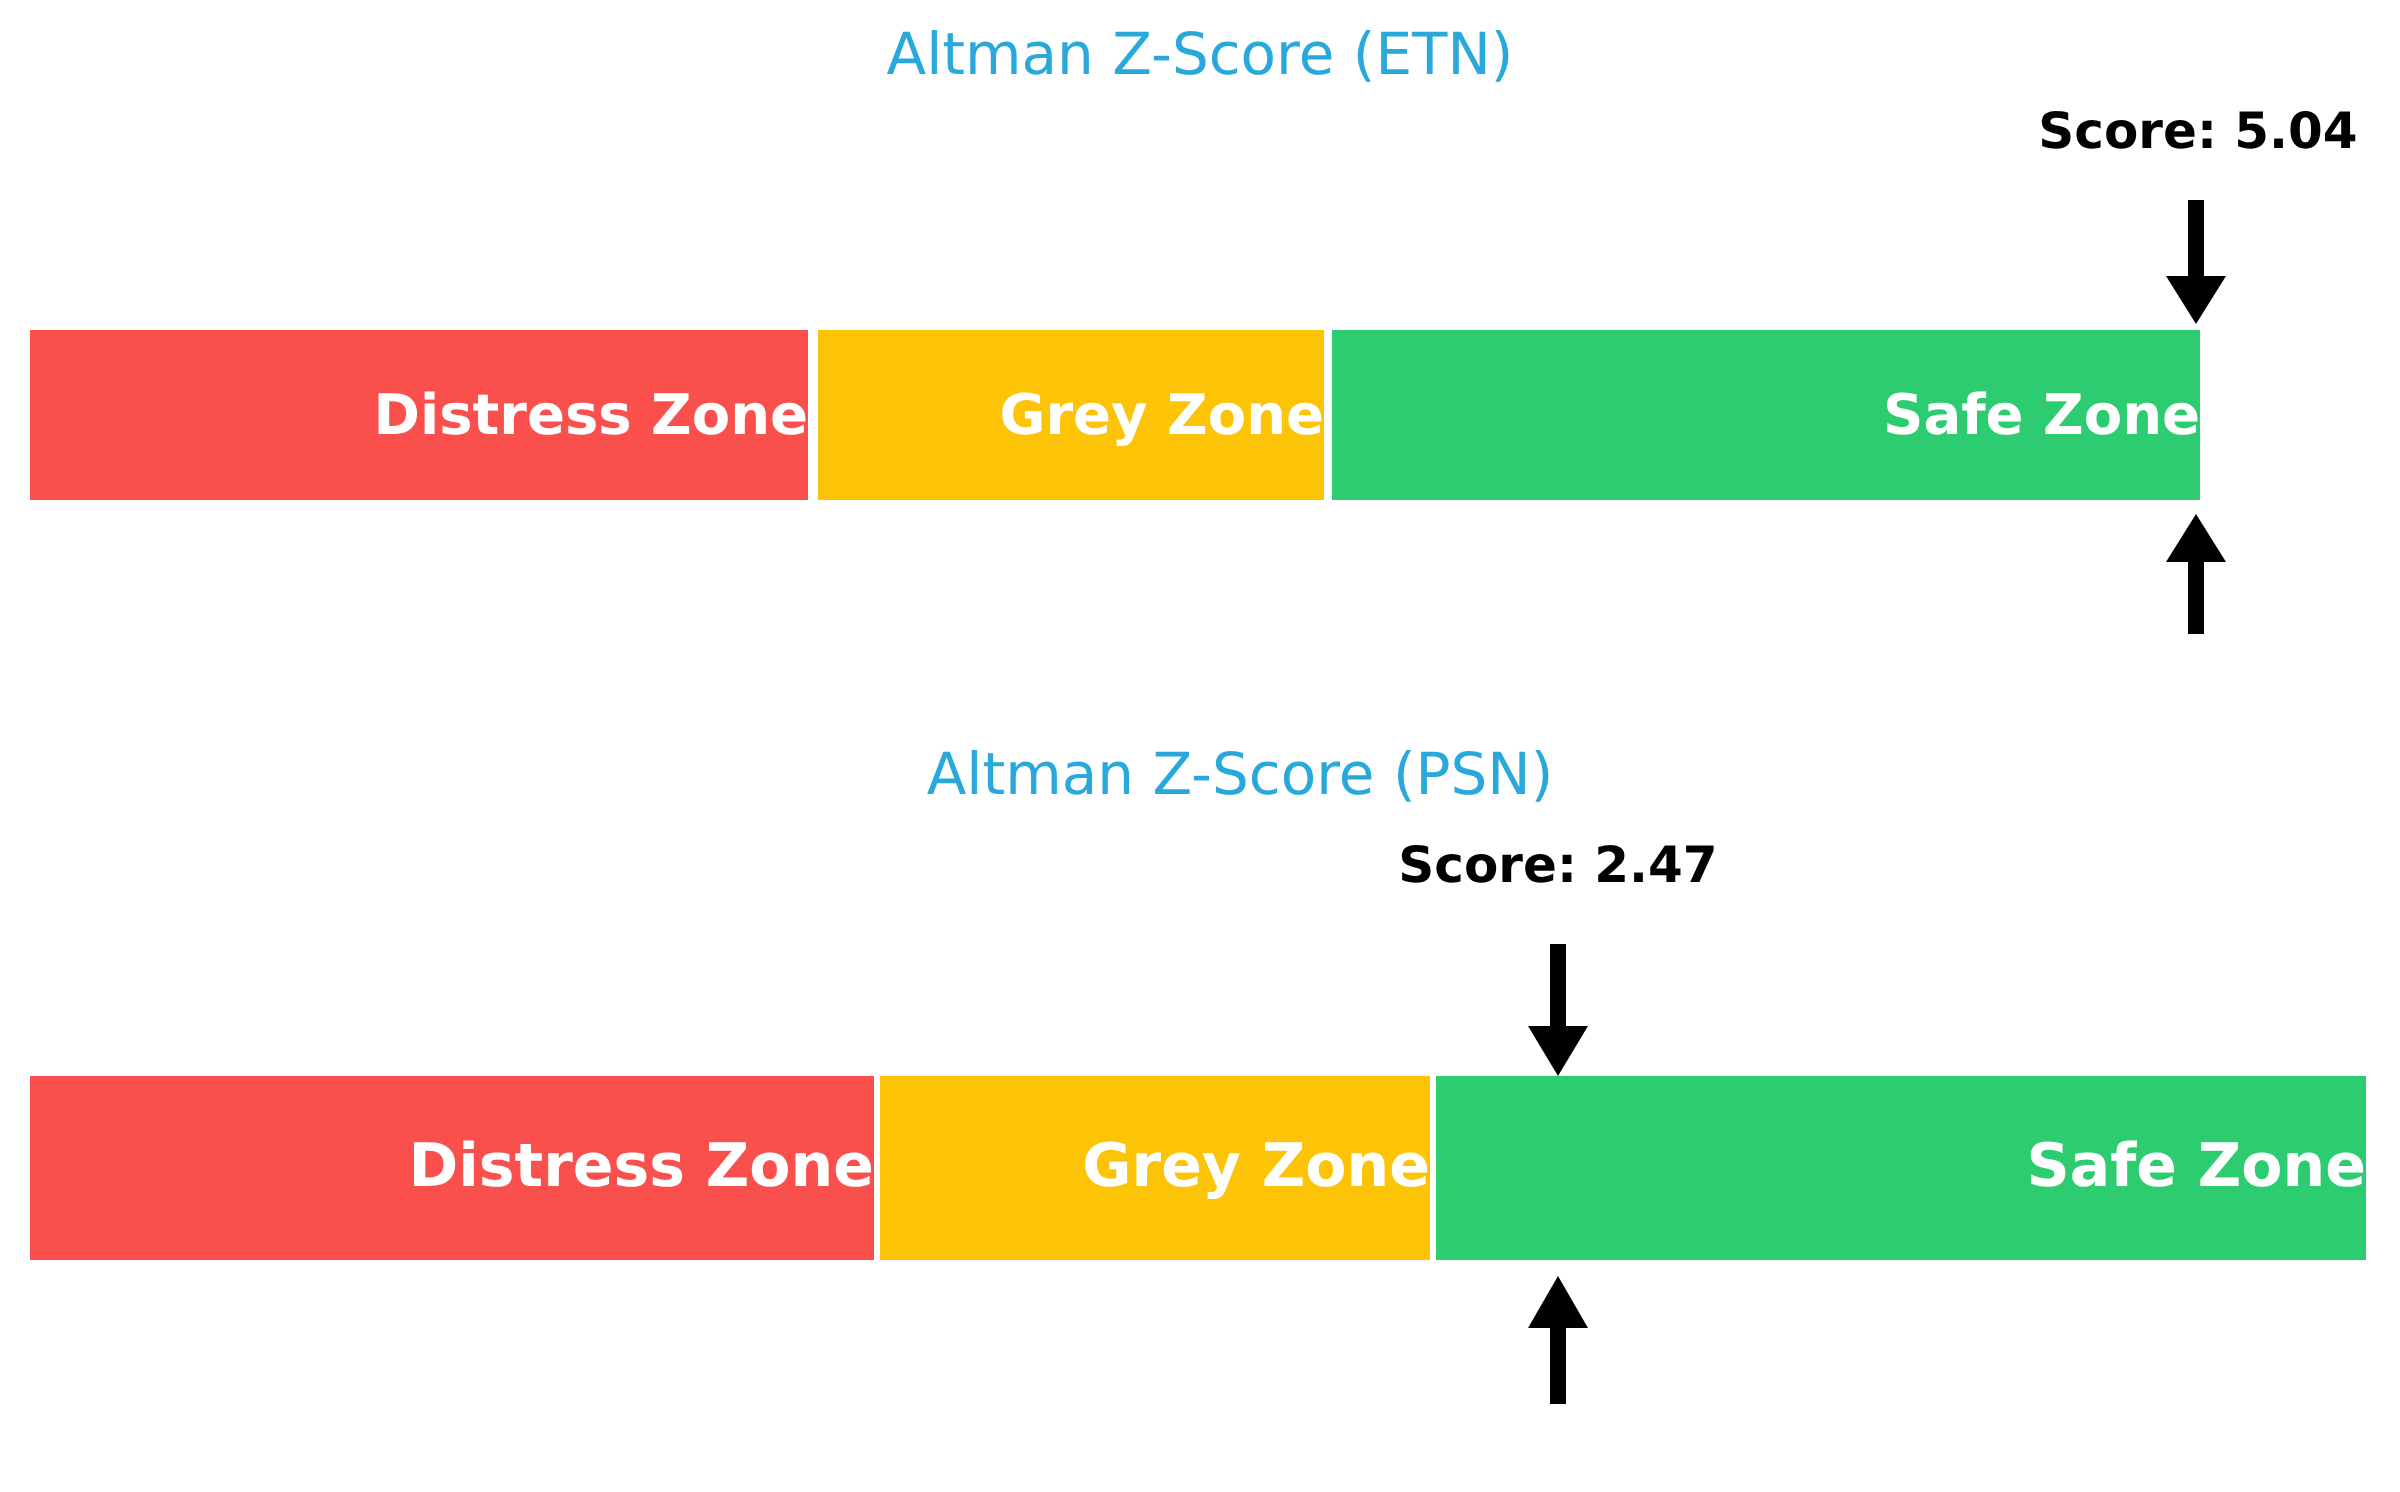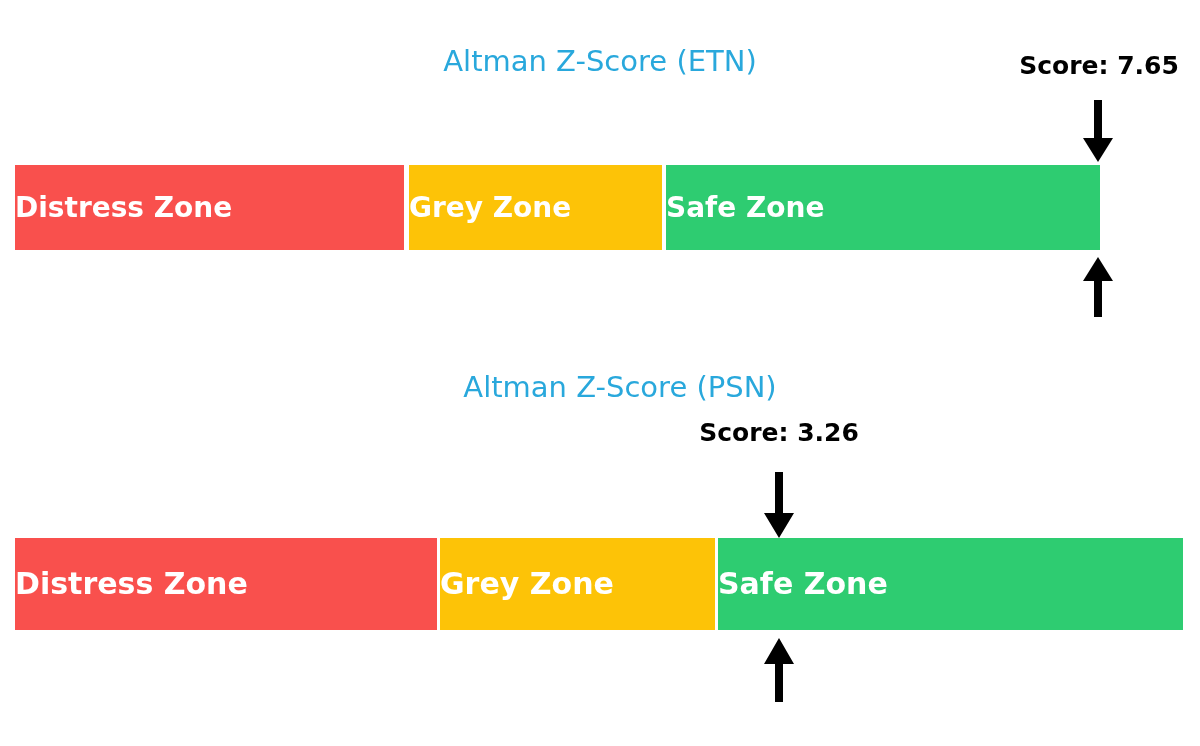--- a/index.html
+++ b/index.html
@@ -45,21 +45,21 @@
     position: absolute;
     display: block;
   }
 
   .zone {
     position: absolute;
     top: 0;
     height: 100%;
     display: flex;
     align-items: center;
-    justify-content: flex-start;
+    justify-content: flex-end;
     box-sizing: border-box;
   }
 
   .zone-label {
     color: #ffffff;
     font-family: "DejaVu Sans", sans-serif;
     font-weight: bold;
     white-space: nowrap;
     line-height: 1;
   }
@@ -69,23 +69,23 @@
     transform: translateX(-50%);
   }
 
   .arrow svg { display: block; }
 </style>
 </head>
 <body>
 
 <div class="chart" style="top:0; height:340px;">
 
-  <div class="chart-title" style="top:10px; font-size:29px;margin-top:34px;">Altman Z-Score (ETN)</div>
+  <div class="chart-title" style="top:10px; font-size:29px;">Altman Z-Score (ETN)</div>
 
-  <div class="score-label" style="top:51px; left:1099px; font-size:25px;">Score: 7.65</div>
+  <div class="score-label" style="top:51px; left:1099px; font-size:25px;">Score: 5.04</div>
 
   <div class="arrow" style="top:100px; left:1098px;">
     <svg width="34" height="62" viewBox="0 0 34 62" aria-hidden="true">
       <path d="M13 0 H21 V38 H32 L17 62 L2 38 H13 Z" fill="#000000"></path>
     </svg>
   </div>
 
   <div class="zone-bar" style="left:15px; top:165px; width:1085px; height:85px;">
     <div class="zone" style="left:0px; width:389px; background:#f9504d;">
       <span class="zone-label" style="font-size:28px;">Distress Zone</span>
@@ -103,21 +103,21 @@
       <path d="M17 0 L32 24 H21 V60 H13 V24 H2 Z" fill="#000000"></path>
     </svg>
   </div>
 
 </div>
 
 <div class="chart" style="top:360px; height:386px;">
 
   <div class="chart-title" style="top:10px; font-size:29px;margin-left:20px;">Altman Z-Score (PSN)</div>
 
-  <div class="score-label" style="top:58px; left:779px; font-size:25px;">Score: 3.26</div>
+  <div class="score-label" style="top:58px; left:779px; font-size:25px;">Score: 2.47</div>
 
   <div class="arrow" style="top:112px; left:779px;">
     <svg width="34" height="66" viewBox="0 0 34 66" aria-hidden="true">
       <path d="M13 0 H21 V41 H32 L17 66 L2 41 H13 Z" fill="#000000"></path>
     </svg>
   </div>
 
   <div class="zone-bar" style="left:15px; top:178px; width:1168px; height:92px;">
     <div class="zone" style="left:0px; width:422px; background:#f9504d;">
       <span class="zone-label" style="font-size:30px;">Distress Zone</span>

